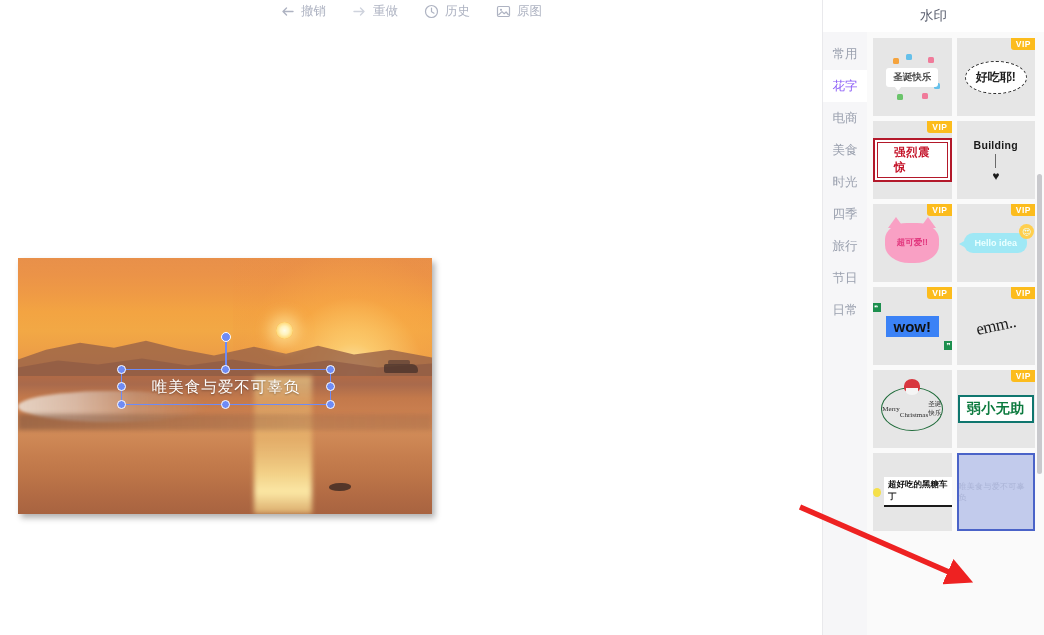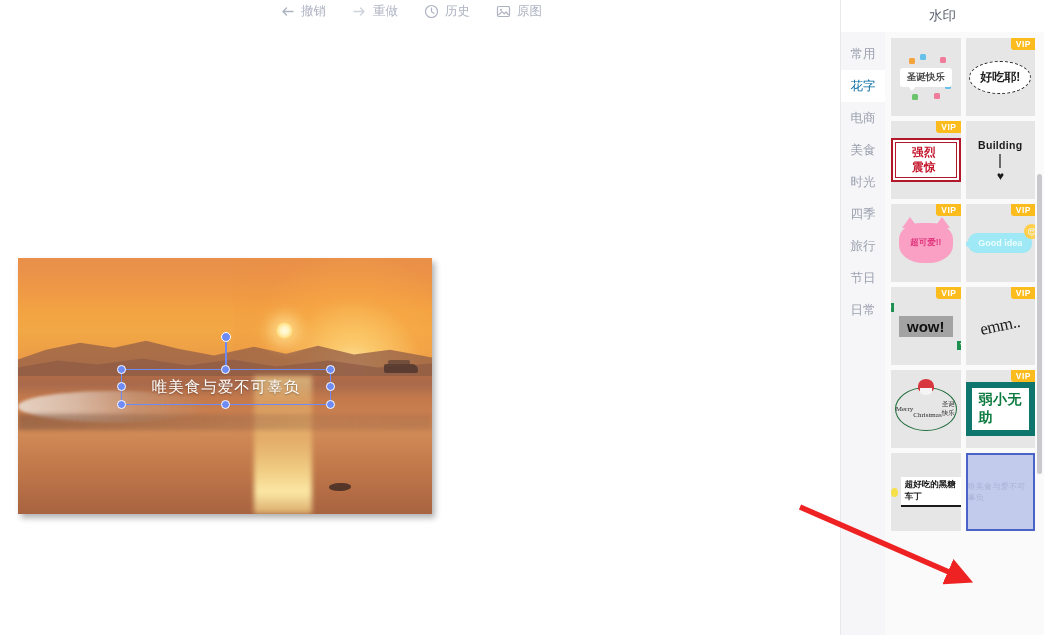--- a/index.html
+++ b/index.html
@@ -141,38 +141,38 @@
     width: 2px; height: 32px; background: #6e8bf5;
   }
   #rot-knob {
     position: absolute; left: 50%; top: -38px; margin-left: -5px;
     width: 10px; height: 10px; border-radius: 50%;
     background: #6e8bf5; border: 1.5px solid #fff;
   }
 
   
   #panel {
-    position: absolute; right: 0; top: 0; width: 204px; height: 635px;
+    position: absolute; right: 0; top: 0; width: 222px; height: 635px;
     background: #fafafa; border-left: 1px solid #e9e9ec;
   }
   #panel-title {
     height: 32px; display: flex; align-items: center; justify-content: center;
     font-size: 13.5px; color: #5b6070; background: #fff;
   }
   #panel-body { position: absolute; left: 0; top: 32px; right: 0; bottom: 0; display: flex; }
 
   #cats {
     width: 44px; background: #f6f6f8; padding-top: 6px; flex: none;
     height: 100%;
   }
   .cat {
     height: 32px; display: flex; align-items: center; justify-content: center;
     font-size: 12.5px; color: #9aa0ae; cursor: pointer; user-select: none;
   }
-  .cat.active { background: #ffffff; color: #0369a1; }
+  .cat.active { background: #ffffff; color: #8b5cf6; }
 
   #grid-wrap {
     flex: 1; position: relative; overflow: hidden; background: #fafafa;
   }
   #grid {
     display: grid; grid-template-columns: 1fr 1fr;
     gap: 5px; padding: 6px 9px 6px 6px;
   }
   .thumb {
     position: relative; height: 78px; background: #e6e6e6;
@@ -257,21 +257,21 @@
   }
 
   .w-arrow {
     width: 68px; height: 26px; background: #141414; position: relative;
     display: flex; align-items: center; padding-left: 5px;
     clip-path: polygon(0 18%, 74% 18%, 74% 0, 100% 50%, 74% 100%, 74% 82%, 0 82%);
   }
   .w-arrow span { color: #fff; font-size: 8px; font-weight: bold; letter-spacing: .4px; }
 
   .w-wow {
-    background: #a3a3a3; color: #111; font-size: 15px; font-weight: bold;
+    background: #3b82f6; color: #111; font-size: 15px; font-weight: bold;
     padding: 2px 8px; position: relative;
   }
   .qm {
     position: absolute; background: #1d8f4e; color: #fff; font-size: 7px;
     font-weight: bold; padding: 1px 2.5px; line-height: 1;
   }
   .qm.a { left: -14px; top: -13px; }
   .qm.b { right: -14px; bottom: -13px; }
 
   .w-emm {
@@ -290,21 +290,21 @@
   .santa {
     position: absolute; top: -9px; left: 50%; margin-left: -8px;
     width: 16px; height: 14px; background: #d8373f; border-radius: 50% 50% 40% 40%;
   }
   .santa:after {
     content: ""; position: absolute; left: 2px; bottom: -2px; width: 12px; height: 7px;
     background: #f5f5f5; border-radius: 0 0 50% 50%;
   }
 
   .w-green {
-    border: 6px solid #0f766e; background: #fff; padding: 3px 7px;
+    border: 2px solid #0f766e; background: #fff; padding: 3px 7px;
     color: #0b7a3e; font-size: 14px; font-weight: bold; letter-spacing: .5px;
   }
 
   .w-tag {
     display: flex; align-items: center; gap: 3px;
   }
   .w-tag .dot { width: 9px; height: 9px; border-radius: 50%; background: #f5e04a; }
   .w-tag .txt {
     background: #ffffff; border-bottom: 2px solid #1a1a1a; color: #111;
     font-size: 8.5px; font-weight: bold; padding: 2px 4px;
@@ -488,21 +488,21 @@
               <div class="w-cat">
                 <span>超可爱!!</span>
               </div>
             </div>
           </div>
 
           <div class="thumb">
             <div class="vip">VIP</div>
             <div class="art">
               <div class="w-good">
-                <span>Good idea</span>
+                <span>Hello idea</span>
                 <span class="emoji-dot">😍</span>
               </div>
             </div>
           </div>
 
 
           <div class="thumb">
             <div class="vip">VIP</div>
             <div class="art">
               <span class="w-wow">

